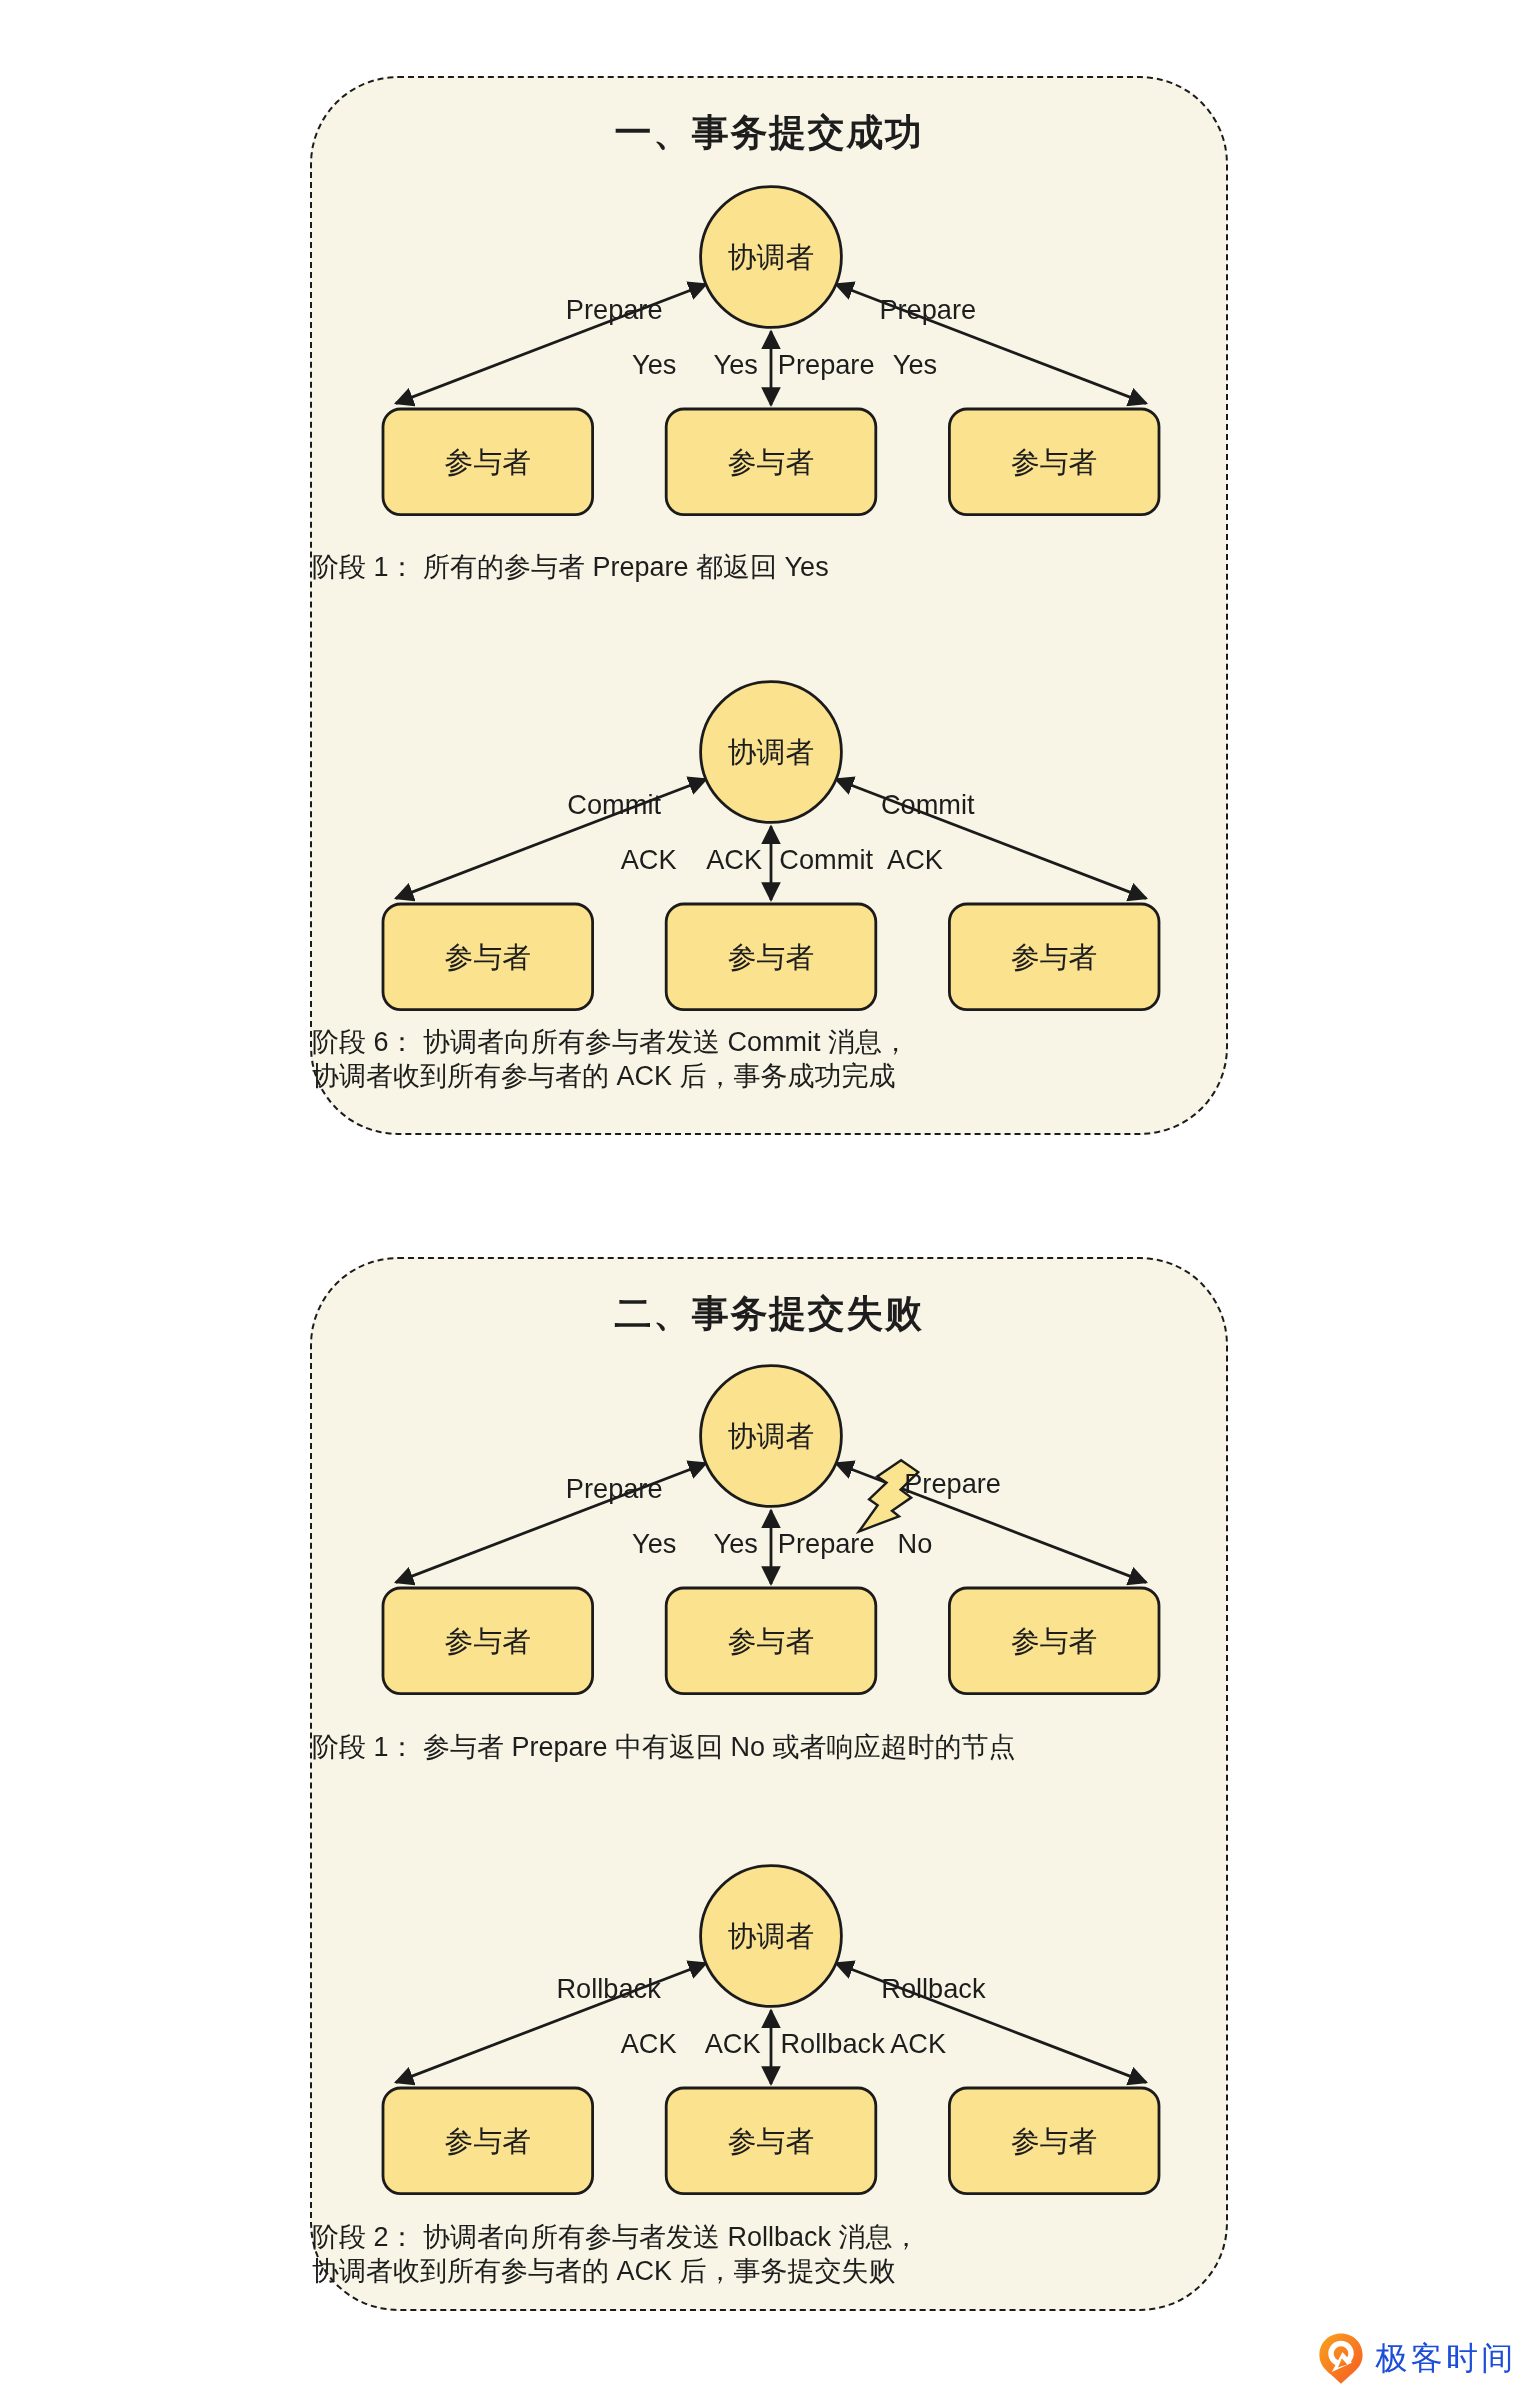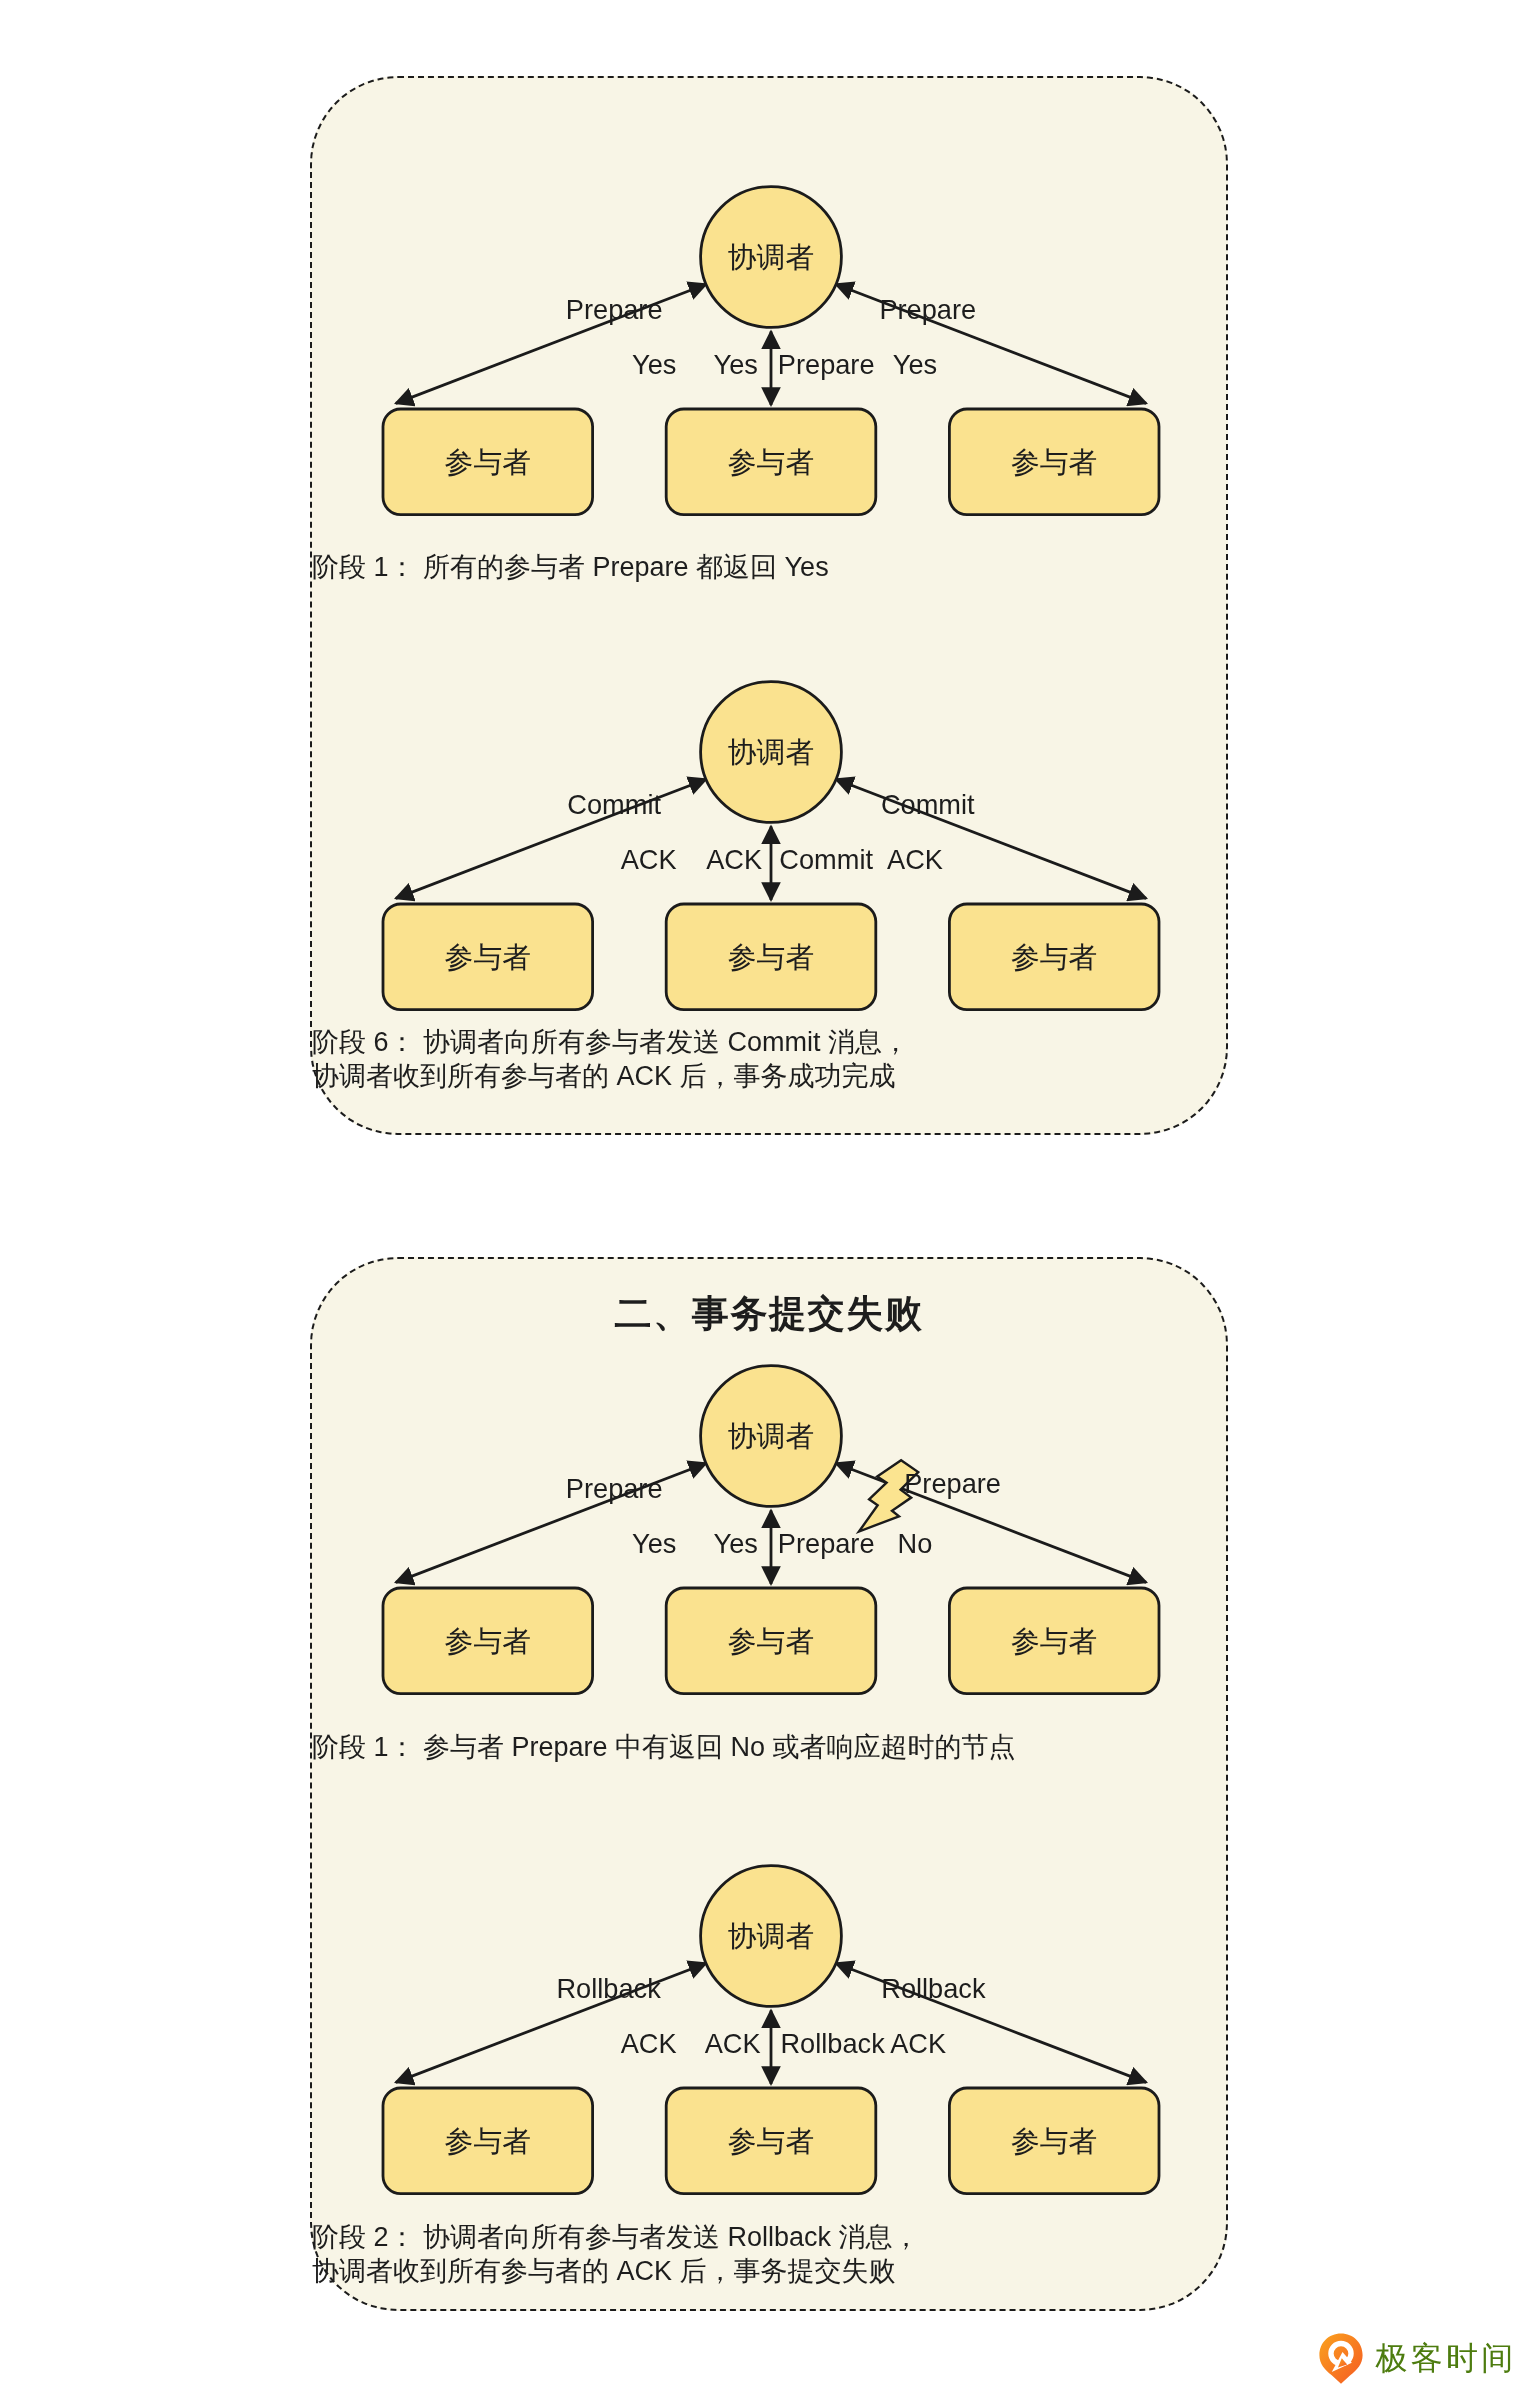--- a/index.html
+++ b/index.html
@@ -15,28 +15,29 @@
   .caption{position:absolute;left:0;width:100%;
            font-size:27px;line-height:34px;color:#1d1d1d;}
   .node{fill:#fae28f;stroke:#1b1b1b;stroke-width:3.5px;}
   .arrow{stroke:#1b1b1b;stroke-width:3.5px;fill:none;}
   .nlabel{font-size:36px;fill:#1d1d1d;text-anchor:middle;
           font-family:"Liberation Sans","DejaVu Sans",sans-serif;}
   .alabel{font-size:34px;fill:#1d1d1d;text-anchor:middle;
           font-family:"Liberation Sans","DejaVu Sans",sans-serif;}
   .bolt{fill:#fbe490;stroke:#1b1b1b;stroke-width:3px;stroke-linejoin:miter;}
   #logo{position:absolute;left:1316px;top:2332px;display:flex;align-items:center;gap:9.6px;}
-  #logo .logo-text{font-size:32px;color:#4d7c0f;letter-spacing:3.2px;}
+  #logo .logo-text{font-size:32px;color:#1d4ed8;letter-spacing:3.2px;}
 </style>
 </head>
 <body>
 
 <div id="page">
 
   <div class="panel" id="panel-1">
+    <div class="panel-title">一、事务提交成功</div>
 
     <svg class="diagram" style="top:91px" width="918" height="352" viewBox="0 0 1146 440">
       <defs>
         <marker id="ah1" viewBox="0 0 10 10" refX="9" refY="5" markerWidth="7" markerHeight="7" orient="auto-start-reverse">
           <path d="M0,0 L10,5 L0,10 Z" fill="#1b1b1b"></path>
         </marker>
       </defs>
       <line class="arrow" x1="492" y1="144" x2="104" y2="293" marker-start="url(#ah1)" marker-end="url(#ah1)"></line>
       <line class="arrow" x1="654" y1="144" x2="1042" y2="293" marker-start="url(#ah1)" marker-end="url(#ah1)"></line>
       <line class="arrow" x1="573" y1="203" x2="573" y2="295" marker-start="url(#ah1)" marker-end="url(#ah1)"></line>

